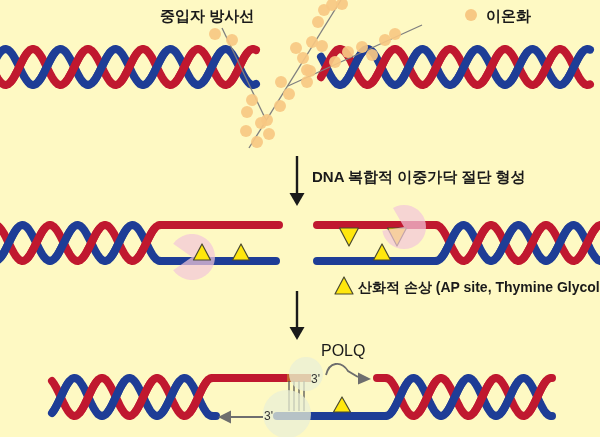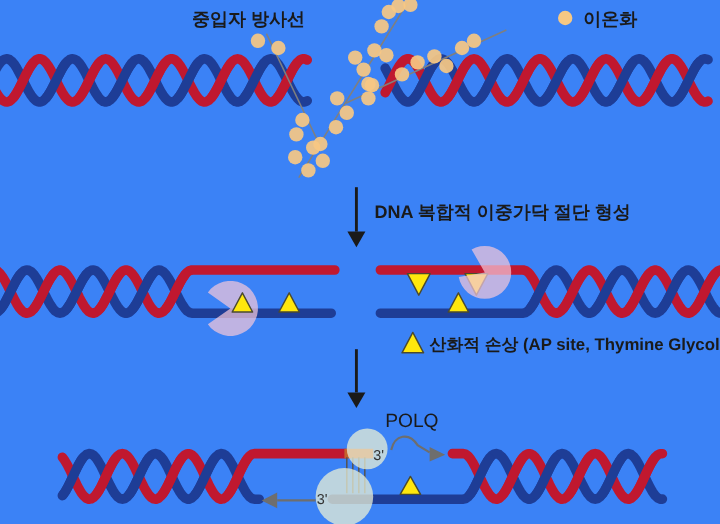--- a/index.html
+++ b/index.html
@@ -1,16 +1,16 @@
 <!DOCTYPE html>
 <html><head>
 <meta charset="utf-8">
 <style>
   html,body{margin:0;padding:0;background:#ffffff;}
-  .stage{position:relative;width:600px;height:437px;background:#3b82f6;overflow:hidden;}
+  .stage{position:relative;width:600px;height:437px;background:#fef9c3;overflow:hidden;}
   svg{display:block;}
   text{font-family:"Liberation Sans","DejaVu Sans",sans-serif;fill:#1a1a1a;}
   .t15b{font-size:15px;font-weight:600;}
   .t14b{font-size:14px;font-weight:600;}
   .t16{font-size:16px;font-weight:400;}
   .t12{font-size:12px;font-weight:400;fill:#333333;}
 </style>
 </head>
 <body>
 

